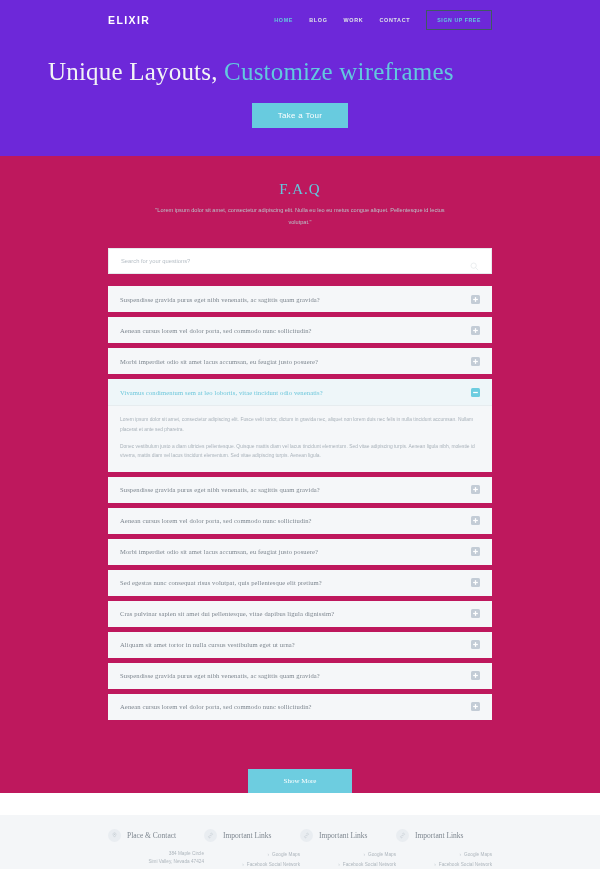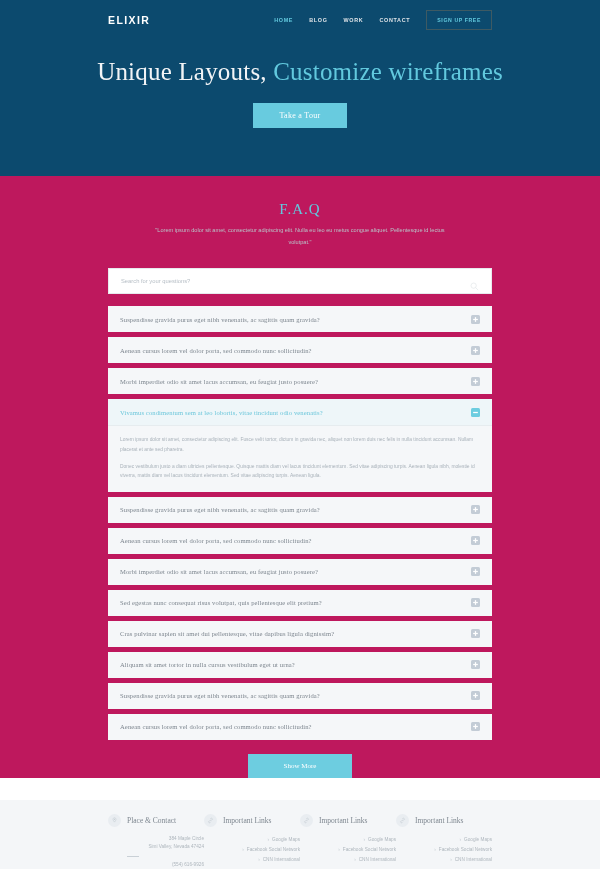--- a/index.html
+++ b/index.html
@@ -7,22 +7,22 @@
     width: 600px;
     height: 869px;
     background: #ffffff;
     font-family: "Liberation Sans", sans-serif;
     overflow: hidden;
   }
   .page { position: relative; width: 600px; height: 869px; }
 
   
   .hero {
-    background: #0c4a6e;
-    height: 176px;
+    background: #6d28d9;
+    height: 156px;
     position: relative;
   }
   .nav {
     display: flex;
     align-items: center;
     justify-content: space-between;
     padding: 0 108px;
     height: 27px;
     margin-top: 0;
   }
@@ -51,35 +51,36 @@
   .nav-cta {
     border: 1px solid #3e5a63;
     color: #62c9de;
     font-size: 5.2px;
     letter-spacing: 0.6px;
     font-weight: bold;
     padding: 6px 10px;
     cursor: pointer;
   }
   .hero-title {
-    text-align: center;
+    text-align: left;
     margin-top: 29px;
     font-family: "Liberation Serif", serif;
     font-size: 25px;
     line-height: 1.28;
     color: #f2f4f6;
     letter-spacing: 0.2px;
+    padding-left: 48px;
   }
   .hero-title .accent { color: #62c9de; }
   .hero-btn-wrap { text-align: center; margin-top: 15px; }
   .hero-btn {
     display: inline-block;
     background: #68cbdf;
     color: #ffffff;
-    font-family: Liberation Serif, serif;
+    font-family: Liberation Sans, sans-serif;
     font-size: 8px;
     padding: 8px 26px;
     border: none;
     cursor: pointer;
     letter-spacing: 0.3px;
   }
 
   
   .faq-section { padding: 25px 0 0 0; background: #be185d; }
   .faq-title {
@@ -163,20 +164,21 @@
   .showmore-wrap { text-align: center; margin-top: 14px; }
   .showmore {
     display: inline-block;
     background: #6dcde0;
     color: #ffffff;
     font-family: "Liberation Serif", serif;
     font-size: 7px;
     padding: 8px 36px;
     border: none;
     cursor: pointer;
+    margin-top: 35px;
   }
 
   
   .footer {
     margin-top: 22px;
     background: #f4f6f8;
     padding: 14px 108px 0 108px;
     height: 97px;
   }
   .foot-cols { display: flex; }

